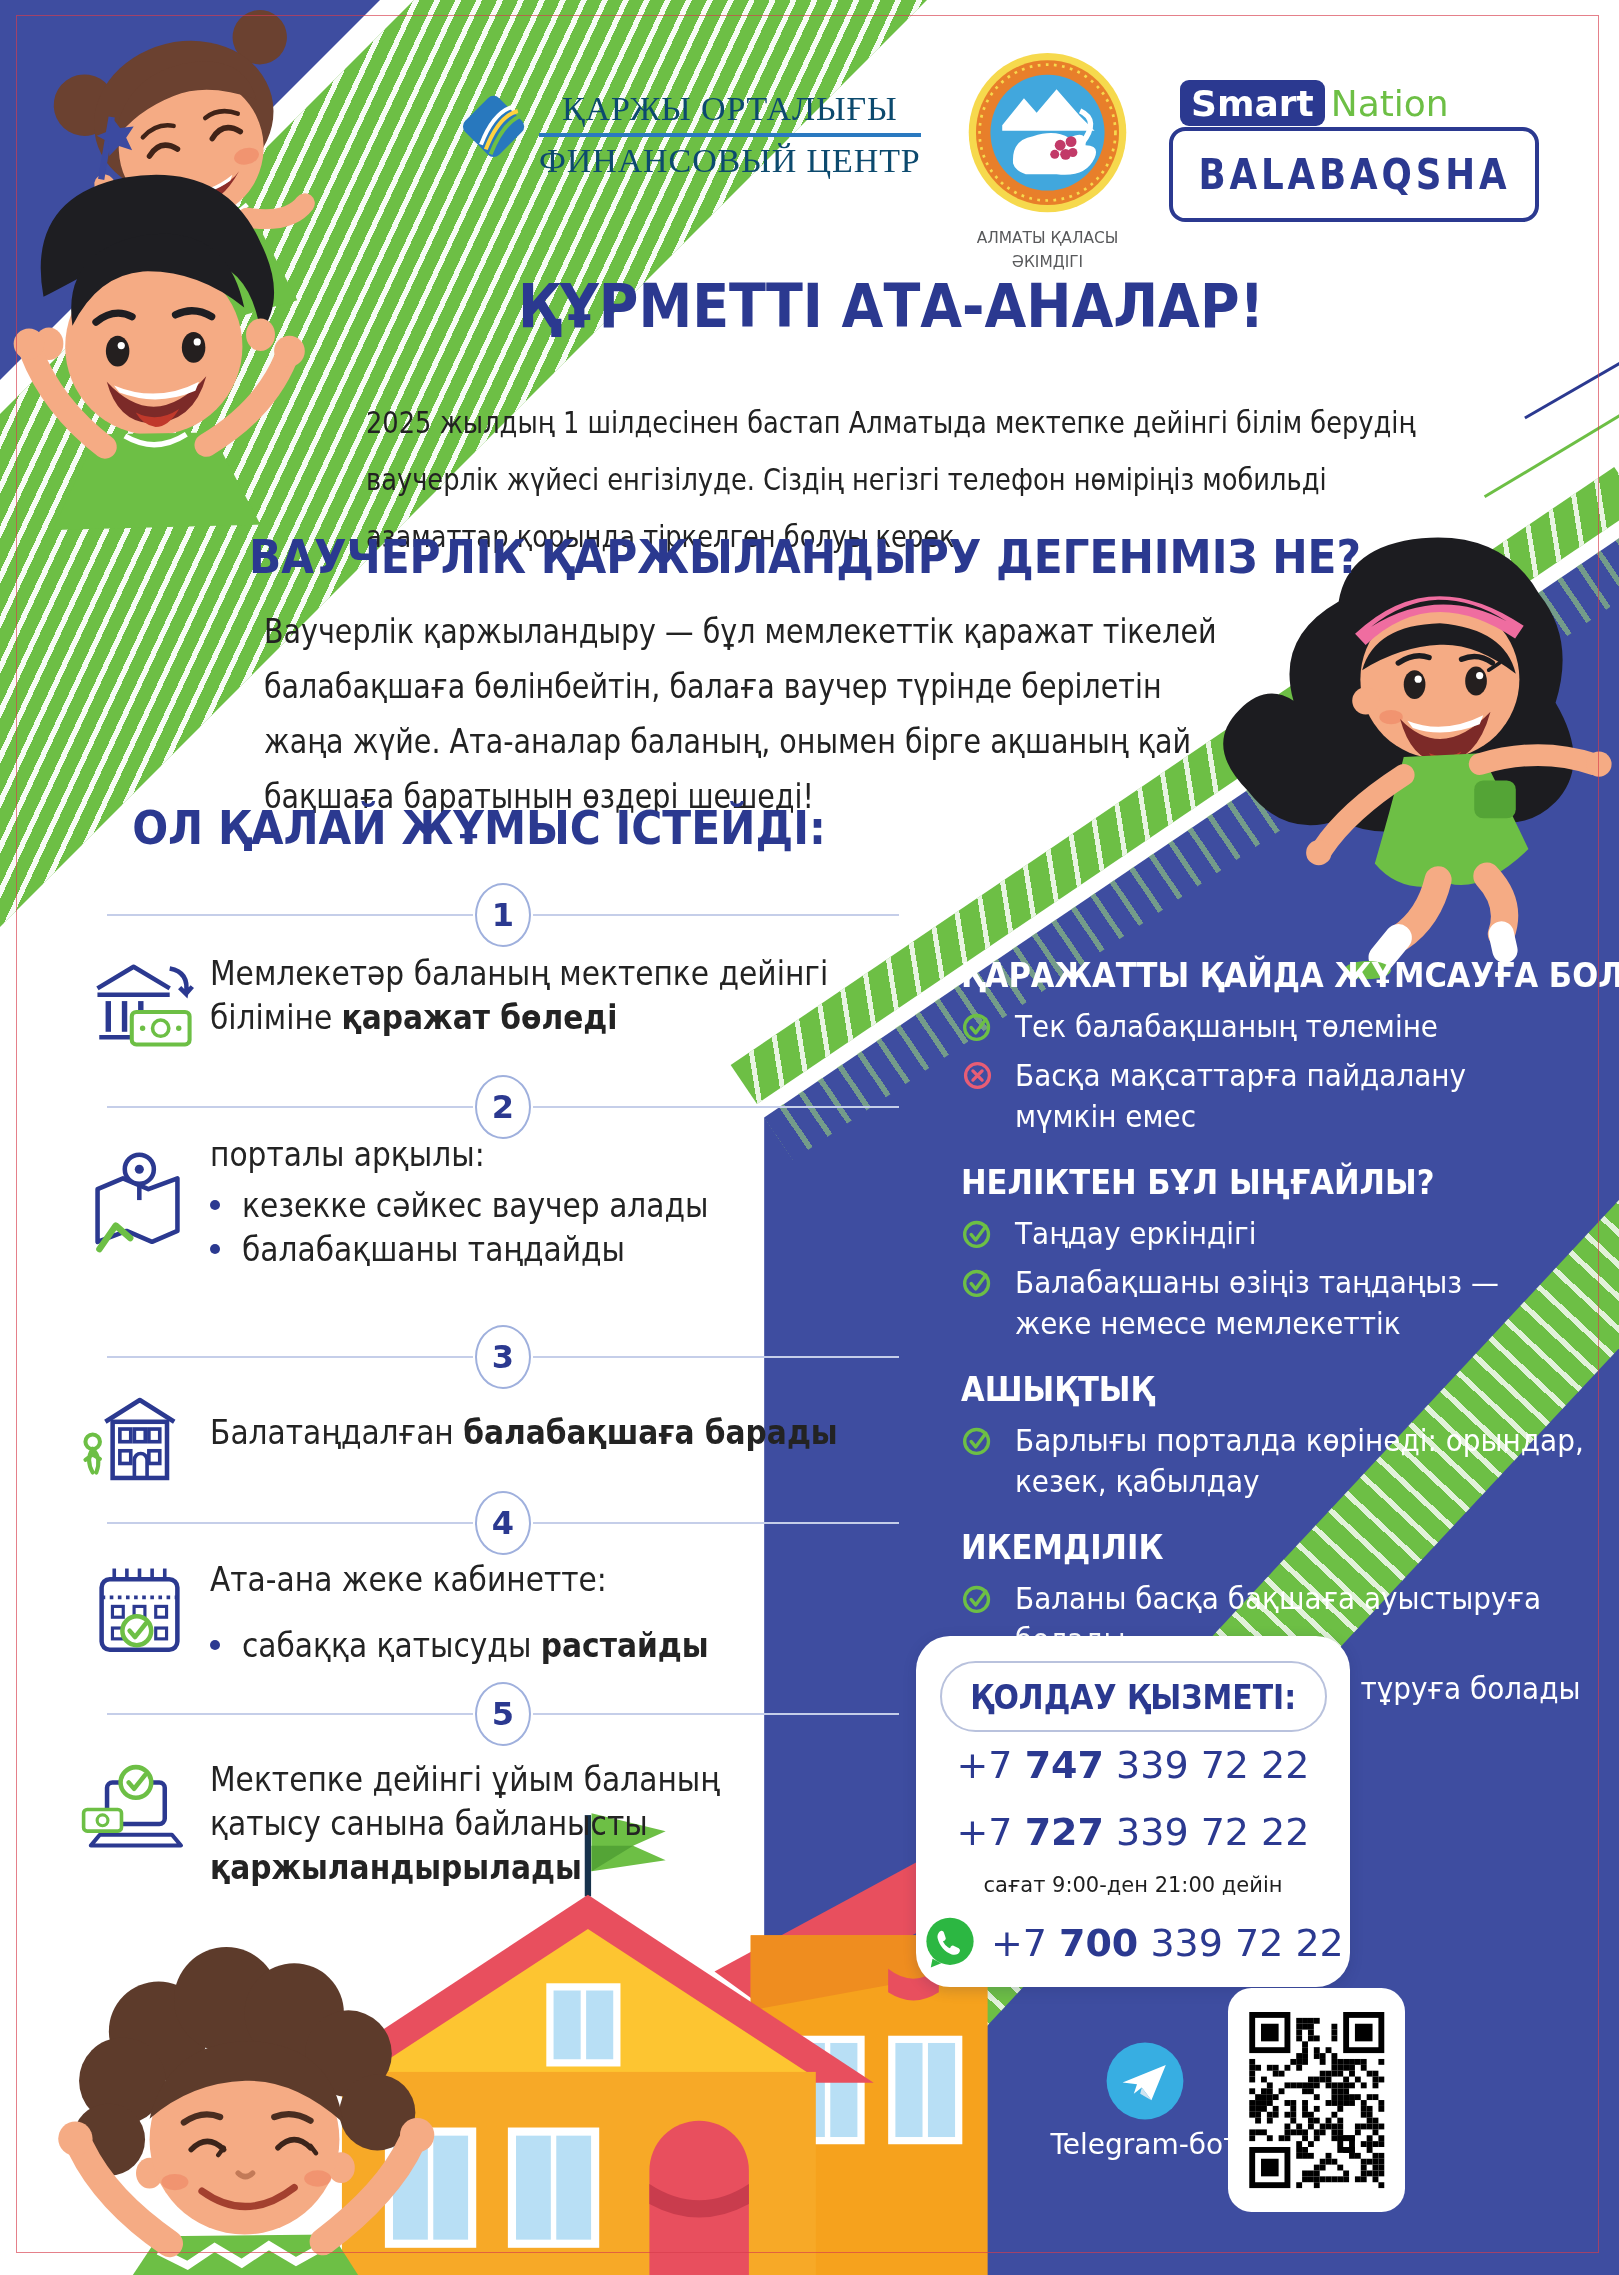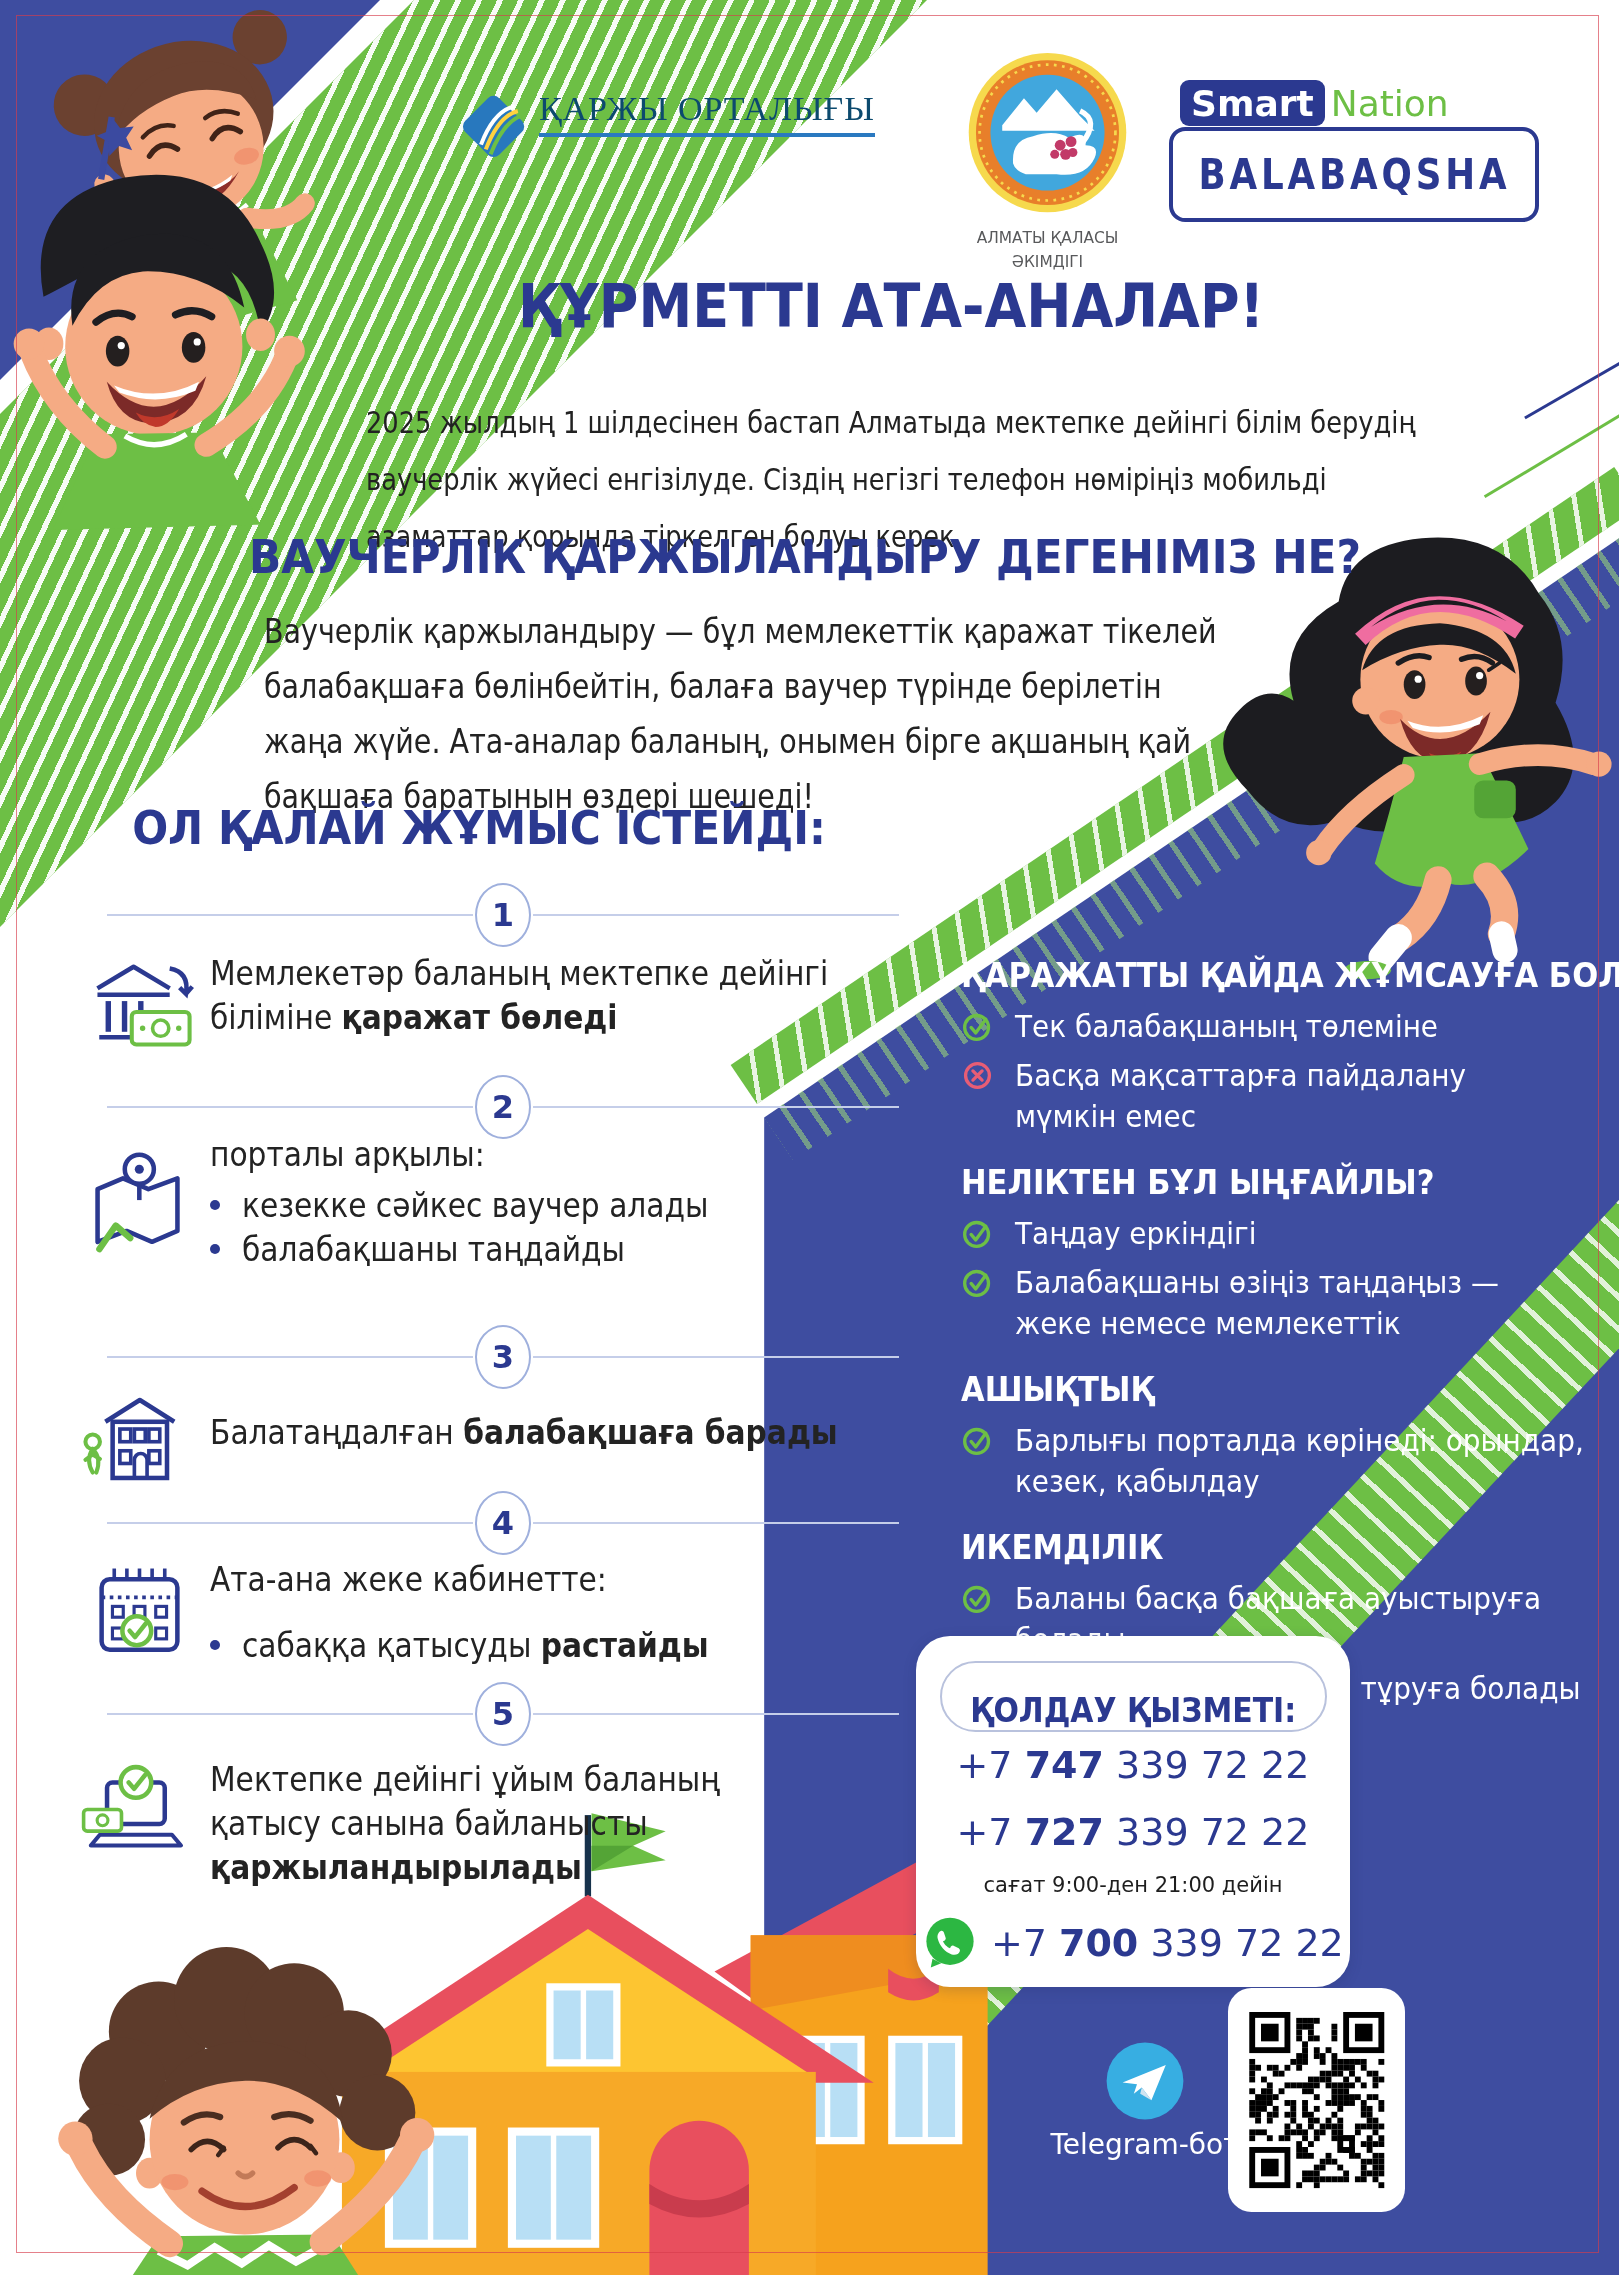--- a/index.html
+++ b/index.html
@@ -53,21 +53,21 @@
   .p-sec{margin-top:25px}
   .p-item{display:flex;gap:21px;margin-bottom:8.1px;align-items:flex-start}
   .p-item .ic{flex:none;width:33px;height:33px;margin-top:3.6px}
   .pl{display:block;font-size:31px;line-height:41px;white-space:nowrap;
       transform:scaleX(.9);transform-origin:0 50%}
 
   
   .card{position:absolute;left:916px;top:1636px;width:434px;height:351px;background:#fff;border-radius:34px;z-index:7;
       box-shadow:0 3.6px 12.7px rgba(30,40,90,.18)}
   .pill{position:absolute;left:23.5px;top:25px;right:23.5px;height:67px;border:2.7px solid #b9c2dd;border-radius:54px;
-      display:flex;align-items:flex-end;justify-content:center}
+      display:flex;align-items:center;justify-content:center}
   .pill span{color:#2b3990;font-weight:bold;font-size:34px;white-space:nowrap;display:inline-block;transform:scaleX(.88)}
   .phone{position:absolute;left:0;width:100%;text-align:center;color:#2b3990;font-size:38px;white-space:nowrap}
   .phone .code{font-weight:bold}
   .hours{position:absolute;left:0;width:100%;text-align:center;color:#1e1e1e;font-size:21px}
   .wa-row{position:absolute;left:0;top:279px;width:100%;display:flex;align-items:center;justify-content:center;gap:12.7px}
   .wa-row .num{color:#2b3990;font-size:38px;white-space:nowrap}
 
   
   .tg-icon{position:absolute;left:1105px;top:2041px;width:80px;height:80px;z-index:7}
   .tg-label{position:absolute;left:1004px;top:2128px;width:282px;text-align:center;color:#fff;font-size:28px;z-index:7}
@@ -105,20 +105,21 @@
   <g transform="rotate(45 45 48)">
       <rect x="15" y="17" width="60" height="60" rx="10" fill="#2878be"></rect>
     </g>
   <path d="M30 70 Q46 28 72 22" stroke="#fff" stroke-width="5" fill="none"></path>
   <path d="M36 76 Q52 34 76 28" stroke="#ffd23f" stroke-width="5" fill="none"></path>
   <path d="M42 82 Q58 42 80 34" stroke="#6dbf45" stroke-width="5" fill="none"></path>
 </svg>
 <div class="fc-text">
   <div class="l1">ҚАРЖЫ ОРТАЛЫҒЫ</div>
   <div class="rule"></div>
+  <div class="l2">ФИНАНСОВЫЙ ЦЕНТР</div>
 </div>
 
 <svg class="abs" style="left:966px;top:51px;z-index:6" width="163" height="165" viewBox="0 0 180 182">
   <ellipse cx="90" cy="90" rx="87" ry="88" fill="#f6d94d"></ellipse>
   <ellipse cx="90" cy="90" rx="79" ry="80" fill="#e87f2a"></ellipse>
   <circle cx="90" cy="90" r="75" fill="none" stroke="#f6d94d" stroke-width="3" stroke-dasharray="3 6"></circle>
   <ellipse cx="90" cy="90" rx="63" ry="64" fill="#41a7dd"></ellipse>
   <path d="M40 82 L64 52 L78 68 L100 42 L126 72 L142 88 L40 88 Z" fill="#fff"></path>
   <path d="M52 124 Q50 98 74 94 Q98 86 114 96 Q134 86 132 104 Q148 104 142 118 Q132 140 100 136 L66 136 Q54 132 52 124 Z" fill="#fff"></path>
   <path d="M128 102 q20 -26 -2 -36" stroke="#fff" stroke-width="6" fill="none"></path>

